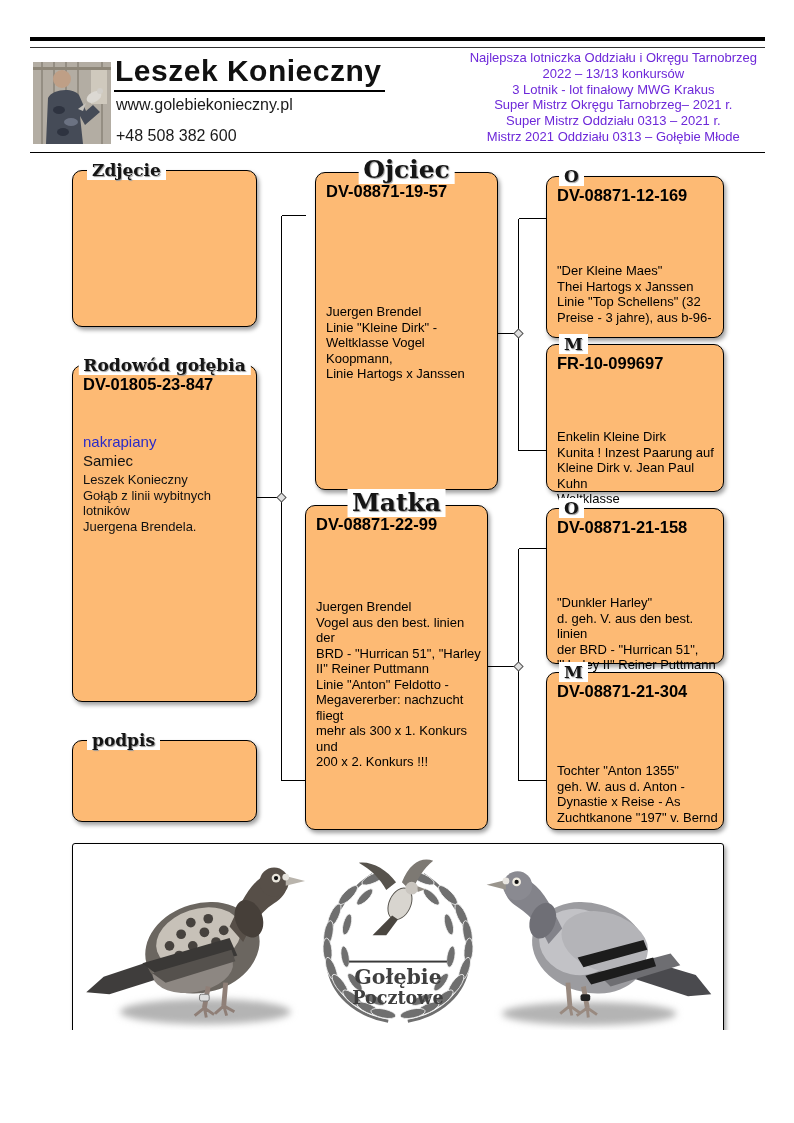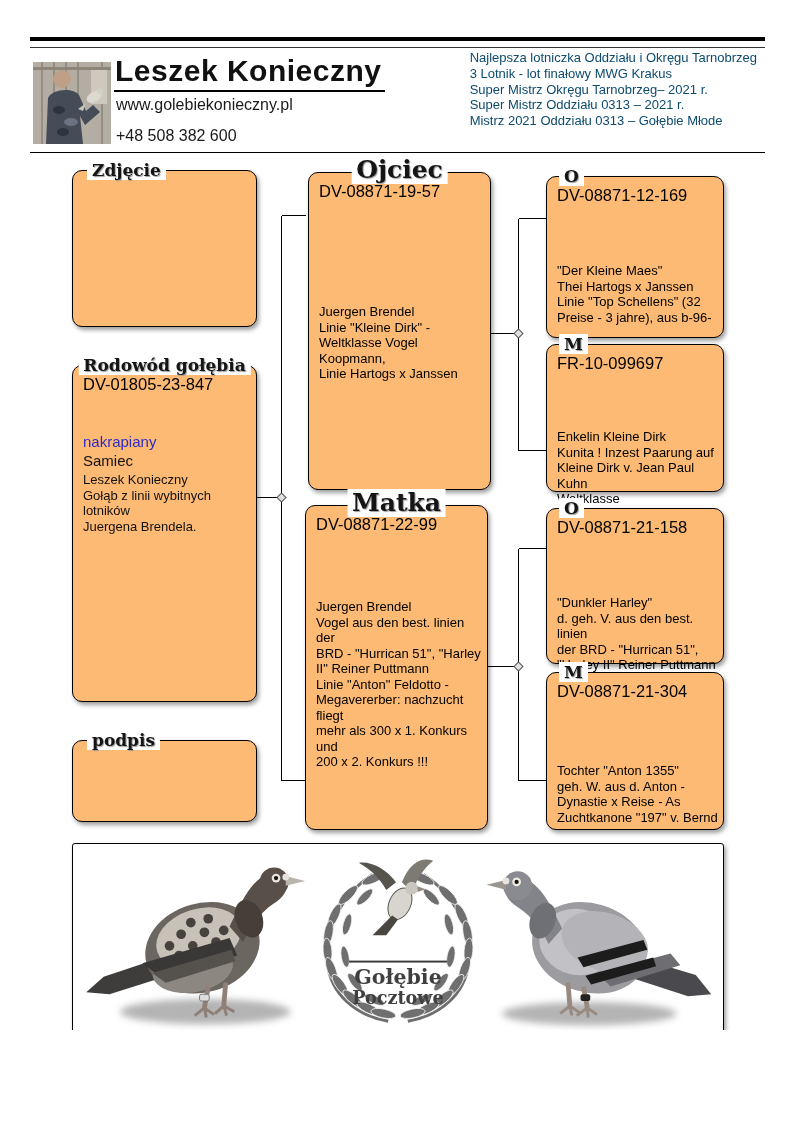--- a/index.html
+++ b/index.html
@@ -10,32 +10,32 @@
   .rule.thin{top:47px;height:1px;background:#333;}
   .rule.under-header{top:152px;height:1px;}
   .rule.footer-rule{top:1057px;height:1px;}
 
   
   .photo-frame{position:absolute;left:33px;top:62px;width:78px;height:82px;overflow:hidden;}
   .breeder-name{position:absolute;left:114px;top:54px;font-size:30px;font-weight:bold;
         letter-spacing:.5px;border-bottom:2px solid #000;padding:0 4px 2px 1px;display:inline-block;}
   .website{position:absolute;left:116px;top:96px;font-size:16px;color:#1a1a1a;}
   .phone{position:absolute;left:116px;top:127px;font-size:16px;color:#1a1a1a;}
-  .achievements{position:absolute;right:37px;top:50px;text-align:left;font-size:13px;
-        line-height:15.8px;color:#0c4a6e;white-space:nowrap;}
+  .achievements{position:absolute;right:37px;top:50px;text-align:center;font-size:13px;
+        line-height:15.8px;color:#6d28d9;white-space:nowrap;}
 
   
   .pbox{position:absolute;background:#fdba74;border:1px solid #000;border-radius:10px;
         box-shadow:2px 3px 4px rgba(0,0,0,.38);}
   .legend{position:absolute;top:-11px;left:14px;background:#fff;padding:0 5px;
         font-family:"DejaVu Serif", serif;font-weight:bold;font-size:17px;color:#151515;
         text-shadow:1px 1px 1px #9a9a9a;line-height:20px;white-space:nowrap;}
   .legend.center{left:50%;transform:translateX(-50%);}
   .legend.big{font-size:25px;top:-17px;line-height:28px;}
-  .ring{position:absolute;top:9px;left:10px;right:6px;font-size:16.5px;font-weight:normal;color:#000;}
+  .ring{position:absolute;top:9px;left:10px;right:6px;font-size:16.5px;font-weight:bold;color:#000;}
   .desc{position:absolute;left:10px;right:5px;font-size:13px;line-height:15.5px;
         color:#000;white-space:pre-line;}
   .r-info{position:absolute;left:10px;right:5px;top:66px;}
   .r-color{font-size:15px;color:#2b2bc8;line-height:19px;}
   .r-sex{font-size:15px;line-height:19px;}
   .r-owner{font-size:13px;line-height:15.5px;margin-top:2px;}
   .r-desc{font-size:13px;line-height:15.5px;white-space:pre-line;}
 
   .connectors{position:absolute;left:0;top:0;pointer-events:none;}
 
@@ -75,20 +75,21 @@
       <ellipse cx="61" cy="35" rx="8" ry="5" transform="rotate(-30 61 35)" fill="#dcd9d3"></ellipse>
       <circle cx="67" cy="29" r="3" fill="#d2cfc9"></circle>
       <path d="M53,41 l-8,6 l5,2 z" fill="#c5c2bc"></path>
     </svg>
   </div>
   <div class="breeder-name">Leszek Konieczny</div>
   <div class="website">www.golebiekonieczny.pl</div>
   <div class="phone">+48 508 382 600</div>
   <div class="achievements">
     <div>Najlepsza lotniczka Oddziału i Okręgu Tarnobrzeg</div>
+    <div>2022 – 13/13 konkursów</div>
     <div>3 Lotnik - lot finałowy MWG Krakus</div>
     <div>Super Mistrz Okręgu Tarnobrzeg– 2021 r.</div>
     <div>Super Mistrz Oddziału 0313 – 2021 r.</div>
     <div>Mistrz 2021 Oddziału 0313 – Gołębie Młode</div>
   </div>
   <div class="rule under-header"></div>
 
   <svg class="connectors" width="794" height="1123" viewBox="0 0 794 1123">
     <g stroke="#000" stroke-width="1" fill="none" shape-rendering="crispEdges">
       <path d="M255,497.5 H281.5 M281.5,215.5 V780.5 M281.5,215.5 H306 M281.5,780.5 H306"></path>
@@ -115,21 +116,21 @@
       <div class="r-owner">Leszek Konieczny</div>
       <div class="r-desc">Gołąb z linii wybitnych lotników
 Juergena Brendela.</div>
     </div>
   </div>
 
   <div class="pbox" style="left:72px;top:740px;width:183px;height:80px;">
     <div class="legend">podpis</div>
   </div>
 
-  <div class="pbox" style="left:308px;top:172px;width:181px;height:316px;">
+  <div class="pbox" style="left:315px;top:172px;width:181px;height:316px;">
     <div class="legend big center">Ojciec</div>
     <div class="ring">DV-08871-19-57</div>
     <div class="desc" style="top:131px;">Juergen Brendel
 Linie "Kleine Dirk" -
 Weltklasse Vogel Koopmann,
 Linie Hartogs x Janssen</div>
   </div>
 
   <div class="pbox" style="left:305px;top:505px;width:181px;height:323px;">
     <div class="legend big center">Matka</div>

